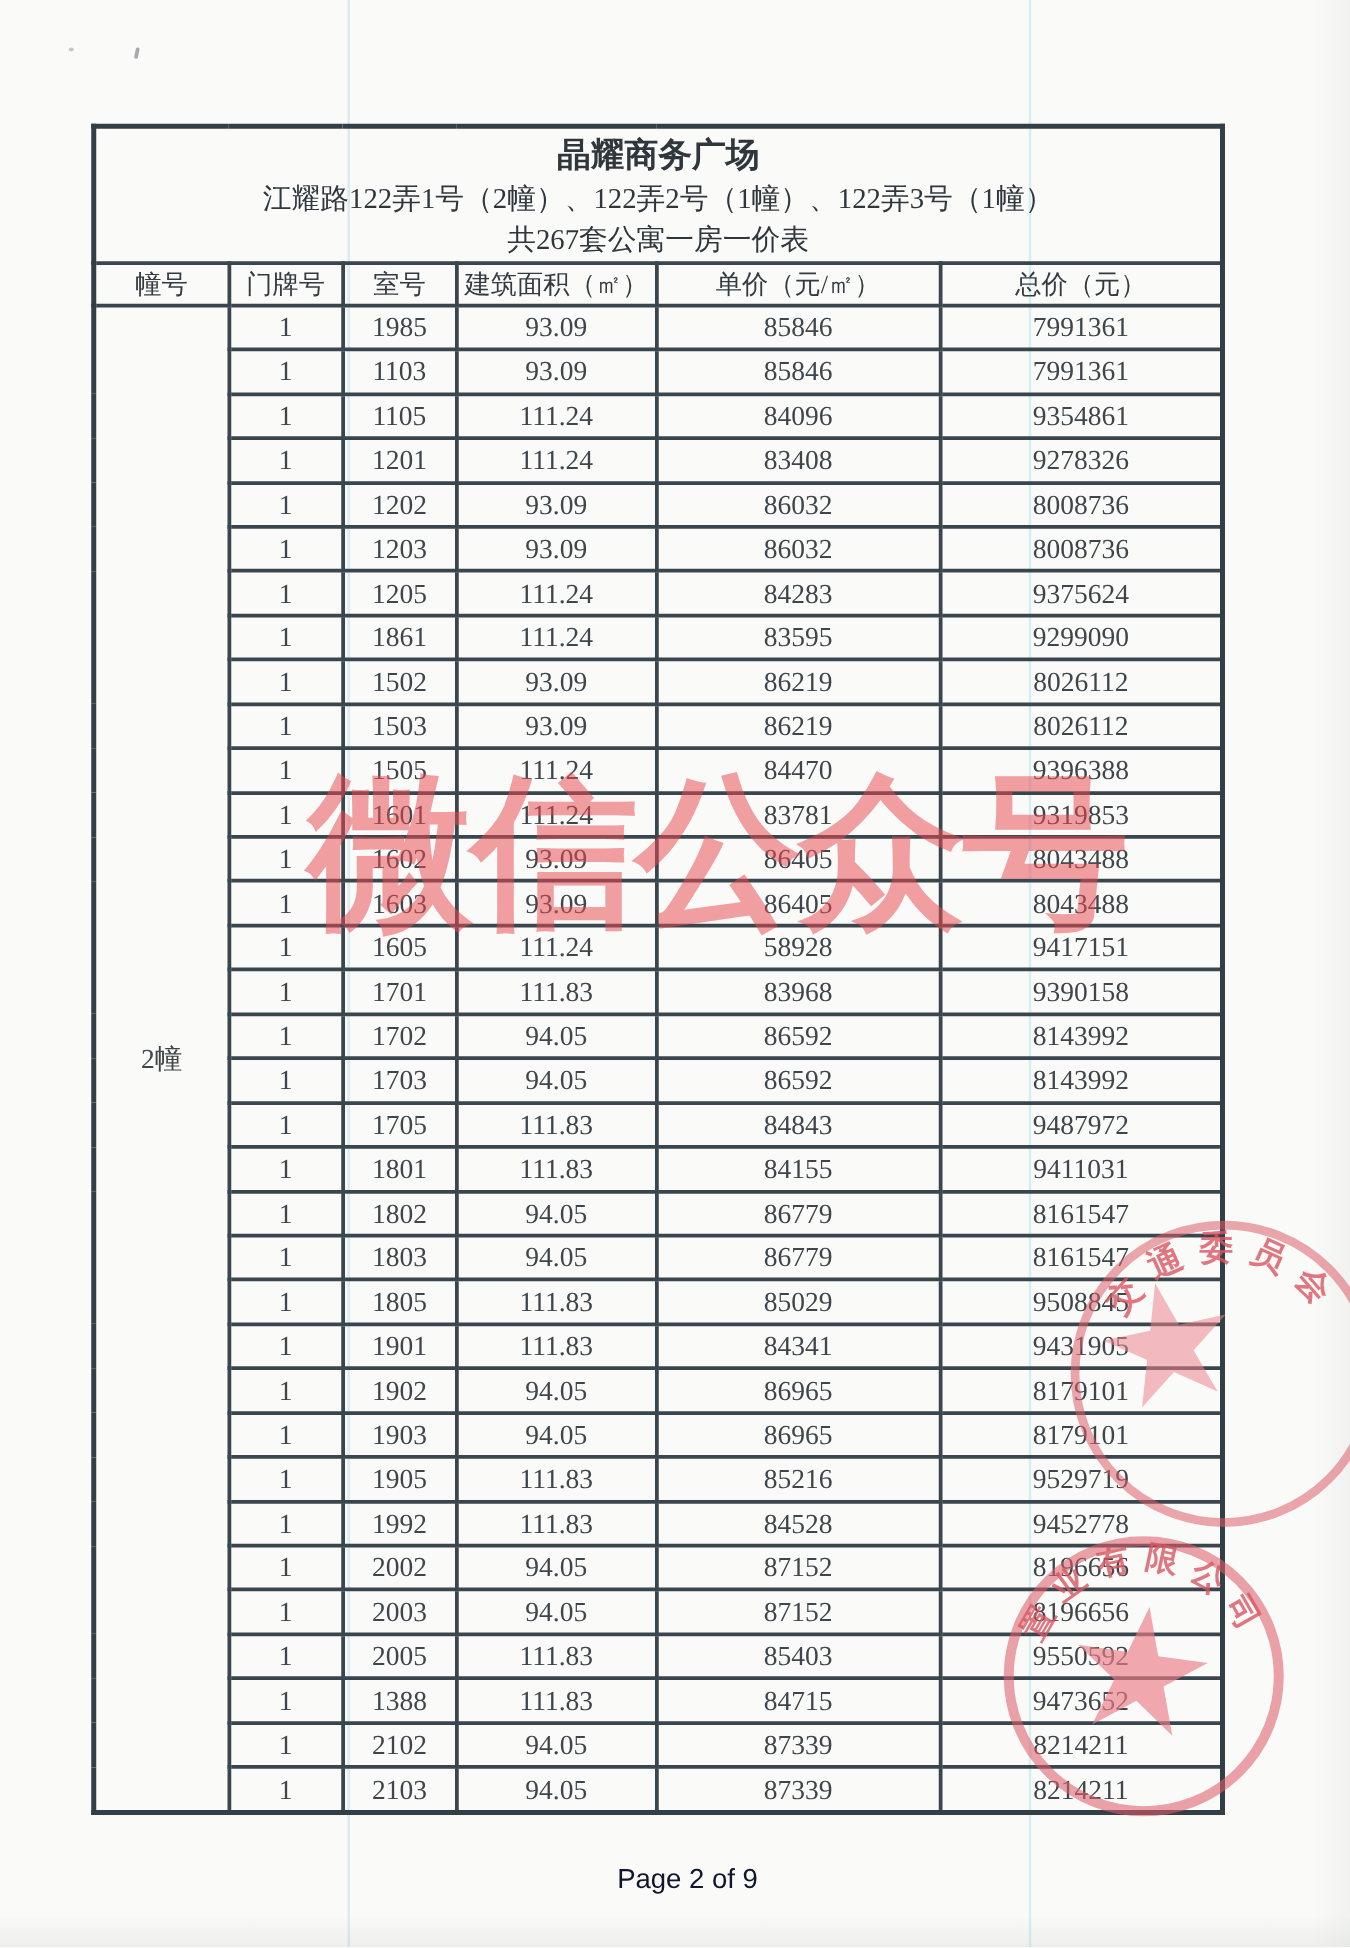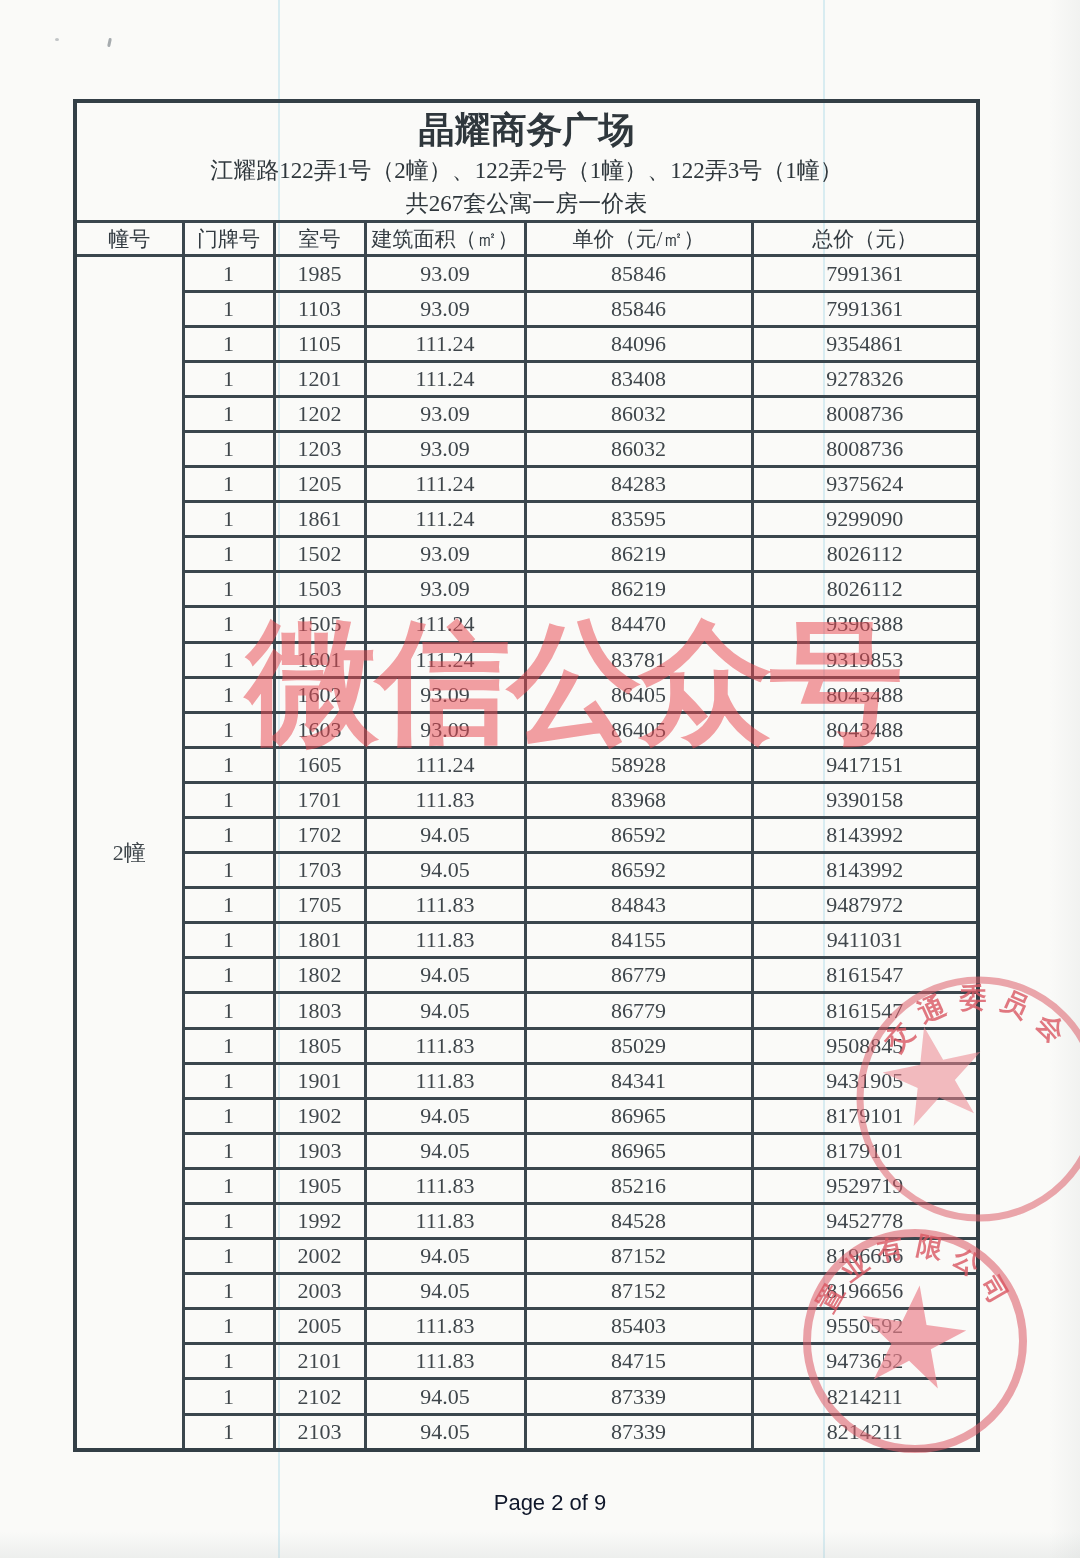--- a/index.html
+++ b/index.html
@@ -25,21 +25,21 @@
   table.doc {
     position:absolute; left:73px; top:99px; width:903px; height:1353px;
     border-collapse:collapse; table-layout:fixed;
     border:4px solid #333f46; z-index:2;
   }
   table.doc th, table.doc td {
     border:3px solid #3a464d; text-align:center; vertical-align:middle;
     color:#3f464b; padding:0;
   }
   tr.titlerow td { height:104px; }
-  .t1 { font-size:36px; font-weight:700; color:#2f373c; line-height:1.3; margin-top:4px; }
+  .t1 { font-size:27px; font-weight:700; color:#2f373c; line-height:1.3; margin-top:4px; }
   .t2 { font-size:23px; font-weight:400; color:#2f373c; line-height:1.45; }
   tr.headrow th { height:31px; font-size:21px; font-weight:400; color:#333b41; }
   tbody td { font-size:22px; }
   td.bcell { font-size:22px; font-weight:400; }
 
   .wm {
     position:absolute; z-index:5; pointer-events:none;
     font-family:"DejaVu Sans", sans-serif; font-weight:900;
     color:rgba(232,73,80,0.52); white-space:nowrap; line-height:1;
   }
@@ -306,21 +306,21 @@
         </tr>
         <tr>
           <td>1</td>
           <td>2005</td>
           <td>111.83</td>
           <td>85403</td>
           <td>9550592</td>
         </tr>
         <tr>
           <td>1</td>
-          <td>2101</td>
+          <td>1388</td>
           <td>111.83</td>
           <td>84715</td>
           <td>9473652</td>
         </tr>
         <tr>
           <td>1</td>
           <td>2102</td>
           <td>94.05</td>
           <td>87339</td>
           <td>8214211</td>

